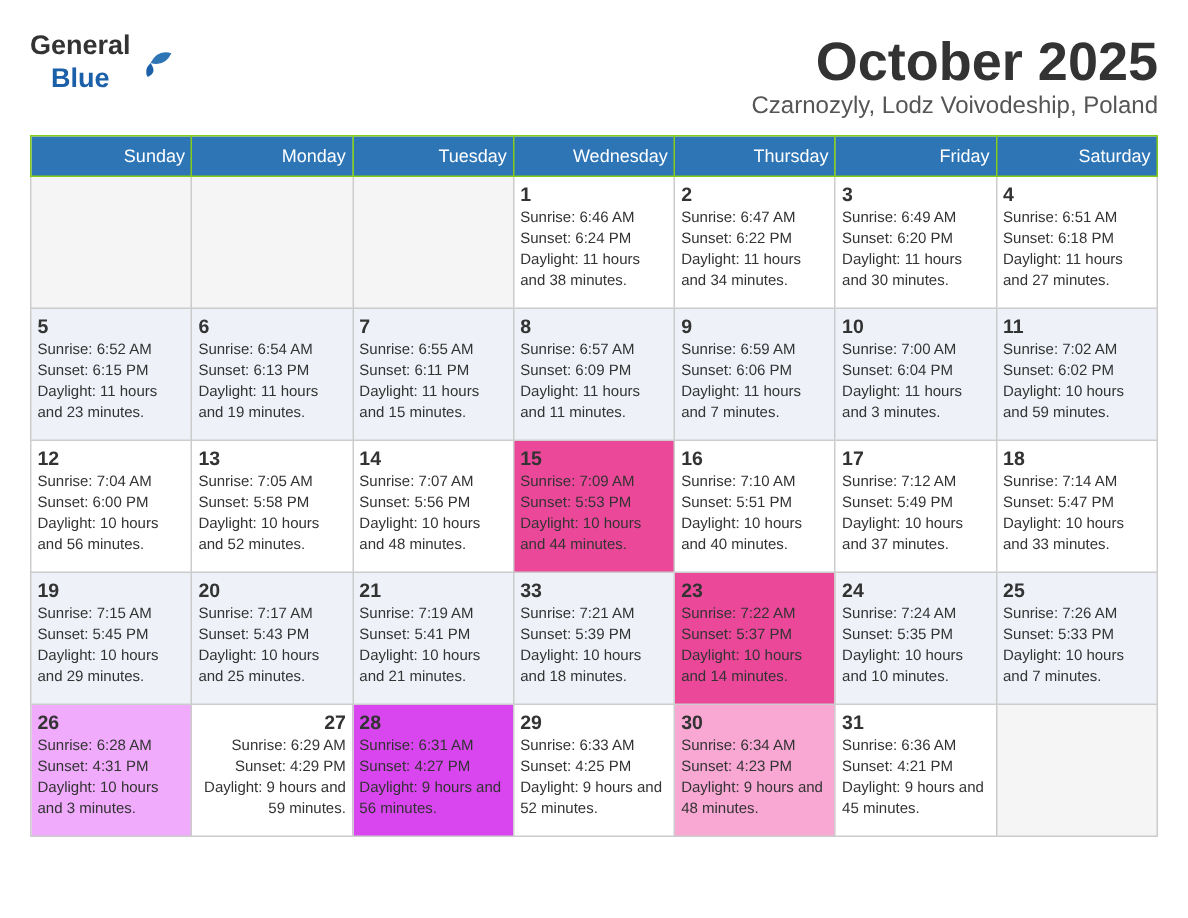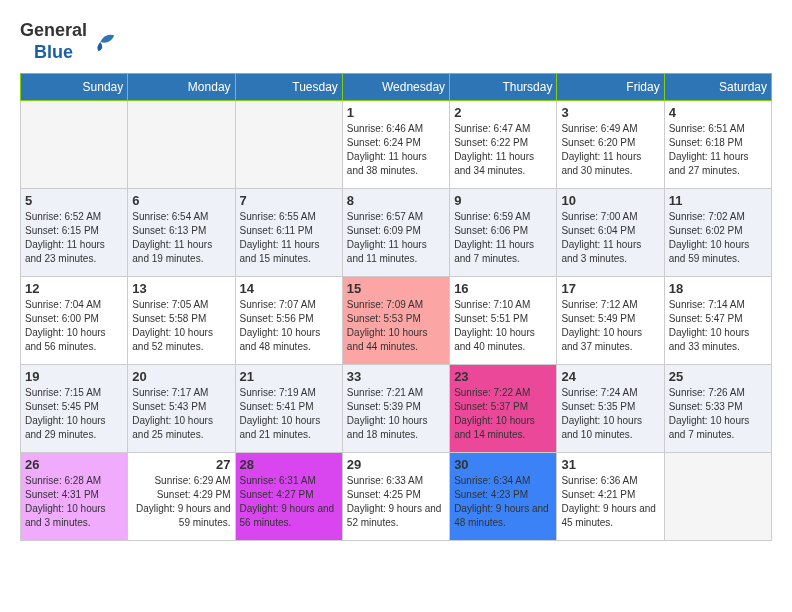--- a/index.html
+++ b/index.html
@@ -88,20 +88,24 @@
 <div class="header">
   <div class="logo">
     <div class="logo-text">
       <span class="logo-general">General</span>
       <span class="logo-blue">Blue</span>
     </div>
     <svg class="logo-icon" viewBox="0 0 30 30">
       <path d="M10 15 Q15 5 25 8 Q20 18 10 15Z" fill="#2e75b6"></path>
       <path d="M10 15 Q5 20 8 25 Q15 22 10 15Z" fill="#1a5fa8"></path>
     </svg>
+  </div>
+  <div class="title-block">
+    <div class="month-title">October 2025</div>
+    <div class="location-title">Czarnozyly, Lodz Voivodeship, Poland</div>
   </div>
 </div>
 
 <table class="calendar">
   <thead>
     <tr>
       <th>Sunday</th>
       <th>Monday</th>
       <th>Tuesday</th>
       <th>Wednesday</th>
@@ -196,21 +200,21 @@
           <div class="day-info" style="white-space: pre-line;">Sunrise: 7:05 AM
 Sunset: 5:58 PM
 Daylight: 10 hours and 52 minutes.</div>
         </td>
         <td style="background: rgb(255, 255, 255);">
           <div class="day-number">14</div>
           <div class="day-info" style="white-space: pre-line;">Sunrise: 7:07 AM
 Sunset: 5:56 PM
 Daylight: 10 hours and 48 minutes.</div>
         </td>
-        <td style="background: #fca5a5;">
+        <td style="background: #ec4899;">
           <div class="day-number">15</div>
           <div class="day-info" style="white-space: pre-line;">Sunrise: 7:09 AM
 Sunset: 5:53 PM
 Daylight: 10 hours and 44 minutes.</div>
         </td>
         <td style="background: rgb(255, 255, 255);">
           <div class="day-number">16</div>
           <div class="day-info" style="white-space: pre-line;">Sunrise: 7:10 AM
 Sunset: 5:51 PM
 Daylight: 10 hours and 40 minutes.</div>
@@ -290,21 +294,21 @@
           <div class="day-info" style="white-space: pre-line;">Sunrise: 6:31 AM
 Sunset: 4:27 PM
 Daylight: 9 hours and 56 minutes.</div>
         </td>
         <td style="background: rgb(255, 255, 255);">
           <div class="day-number">29</div>
           <div class="day-info" style="white-space: pre-line;">Sunrise: 6:33 AM
 Sunset: 4:25 PM
 Daylight: 9 hours and 52 minutes.</div>
         </td>
-        <td style="background: #3b82f6;">
+        <td style="background: #f9a8d4;">
           <div class="day-number">30</div>
           <div class="day-info" style="white-space: pre-line;">Sunrise: 6:34 AM
 Sunset: 4:23 PM
 Daylight: 9 hours and 48 minutes.</div>
         </td>
         <td style="background: rgb(255, 255, 255);">
           <div class="day-number">31</div>
           <div class="day-info" style="white-space: pre-line;">Sunrise: 6:36 AM
 Sunset: 4:21 PM
 Daylight: 9 hours and 45 minutes.</div>

